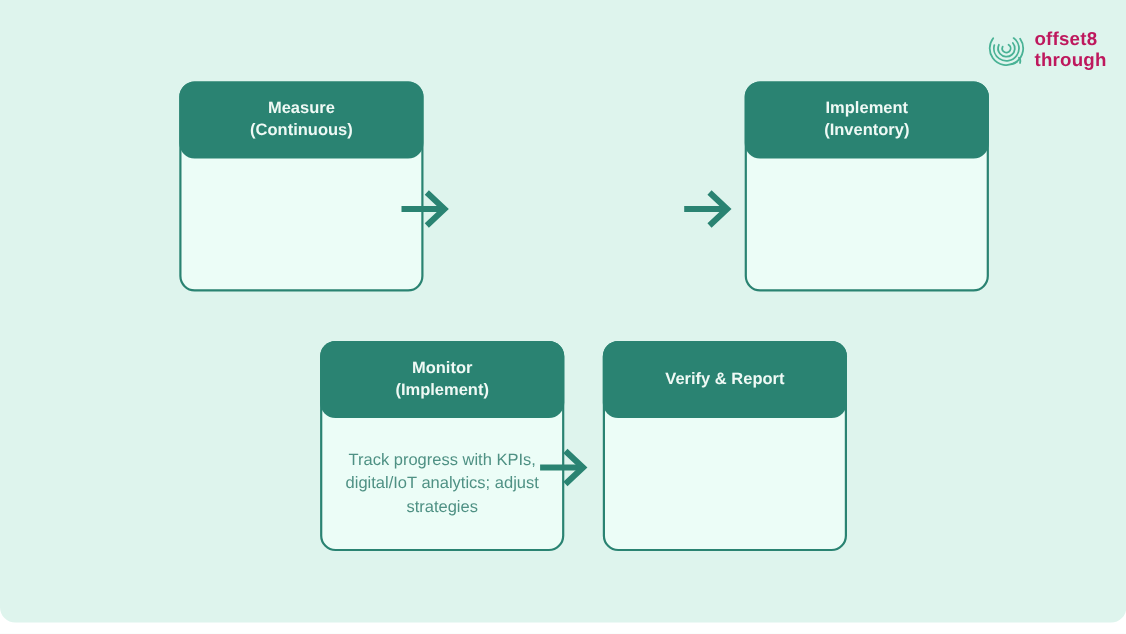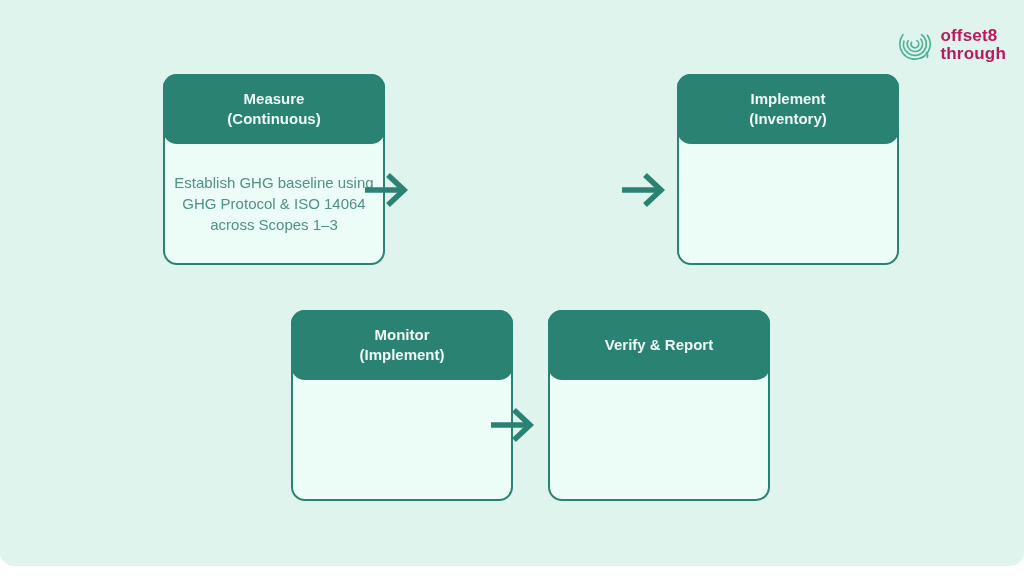--- a/index.html
+++ b/index.html
@@ -116,21 +116,20 @@
         <span style="display:block">offset8</span>
         <span style="display:block">through</span>
       </span>
     </div>
 
     <div class="card" id="card-measure">
       <div class="card-header">
         <span>Measure</span>
         <span>(Continuous)</span>
       </div>
-      <div class="card-body">Establish GHG baseline using GHG Protocol &amp; ISO 14064 across Scopes 1–3</div>
     </div>
 
     <div class="arrow" id="arrow-1">
       <svg width="48" height="44" viewBox="0 0 48 44" fill="none">
         <line x1="3" y1="22" x2="41" y2="22" stroke="#2a8372" stroke-width="5.5"></line>
         <polyline points="26,7 42,22 26,37" stroke="#2a8372" stroke-width="5.5" fill="none"></polyline>
       </svg>
     </div>
 
 
@@ -146,20 +145,21 @@
         <span>Implement</span>
         <span>(Inventory)</span>
       </div>
     </div>
 
     <div class="card" id="card-monitor">
       <div class="card-header">
         <span>Monitor</span>
         <span>(Implement)</span>
       </div>
+      <div class="card-body">Track progress with KPIs, digital/IoT analytics; adjust strategies</div>
     </div>
 
     <div class="arrow" id="arrow-3">
       <svg width="48" height="44" viewBox="0 0 48 44" fill="none">
         <line x1="3" y1="22" x2="41" y2="22" stroke="#2a8372" stroke-width="5.5"></line>
         <polyline points="26,7 42,22 26,37" stroke="#2a8372" stroke-width="5.5" fill="none"></polyline>
       </svg>
     </div>
 
     <div class="card" id="card-verify">

